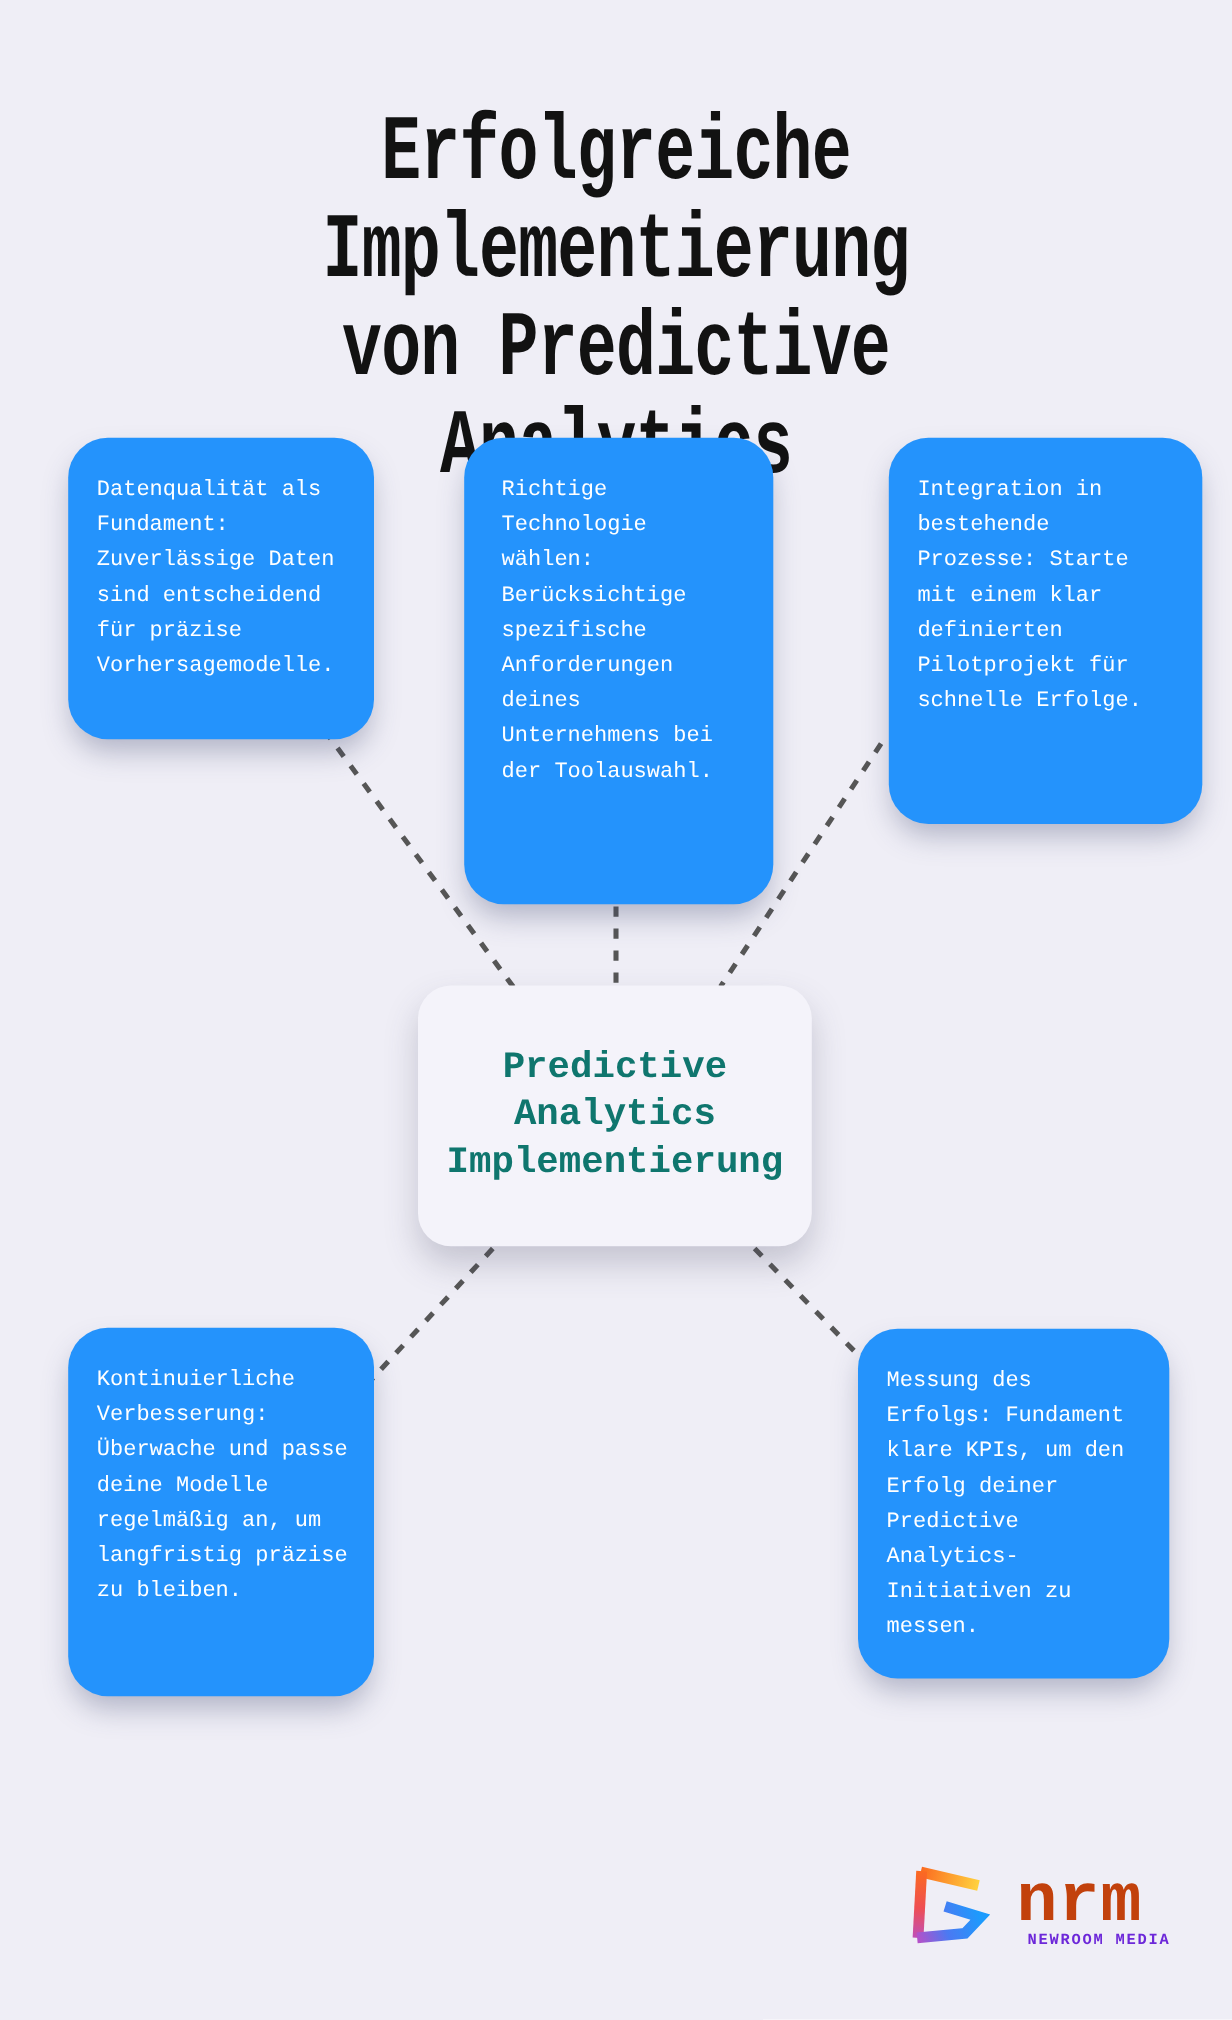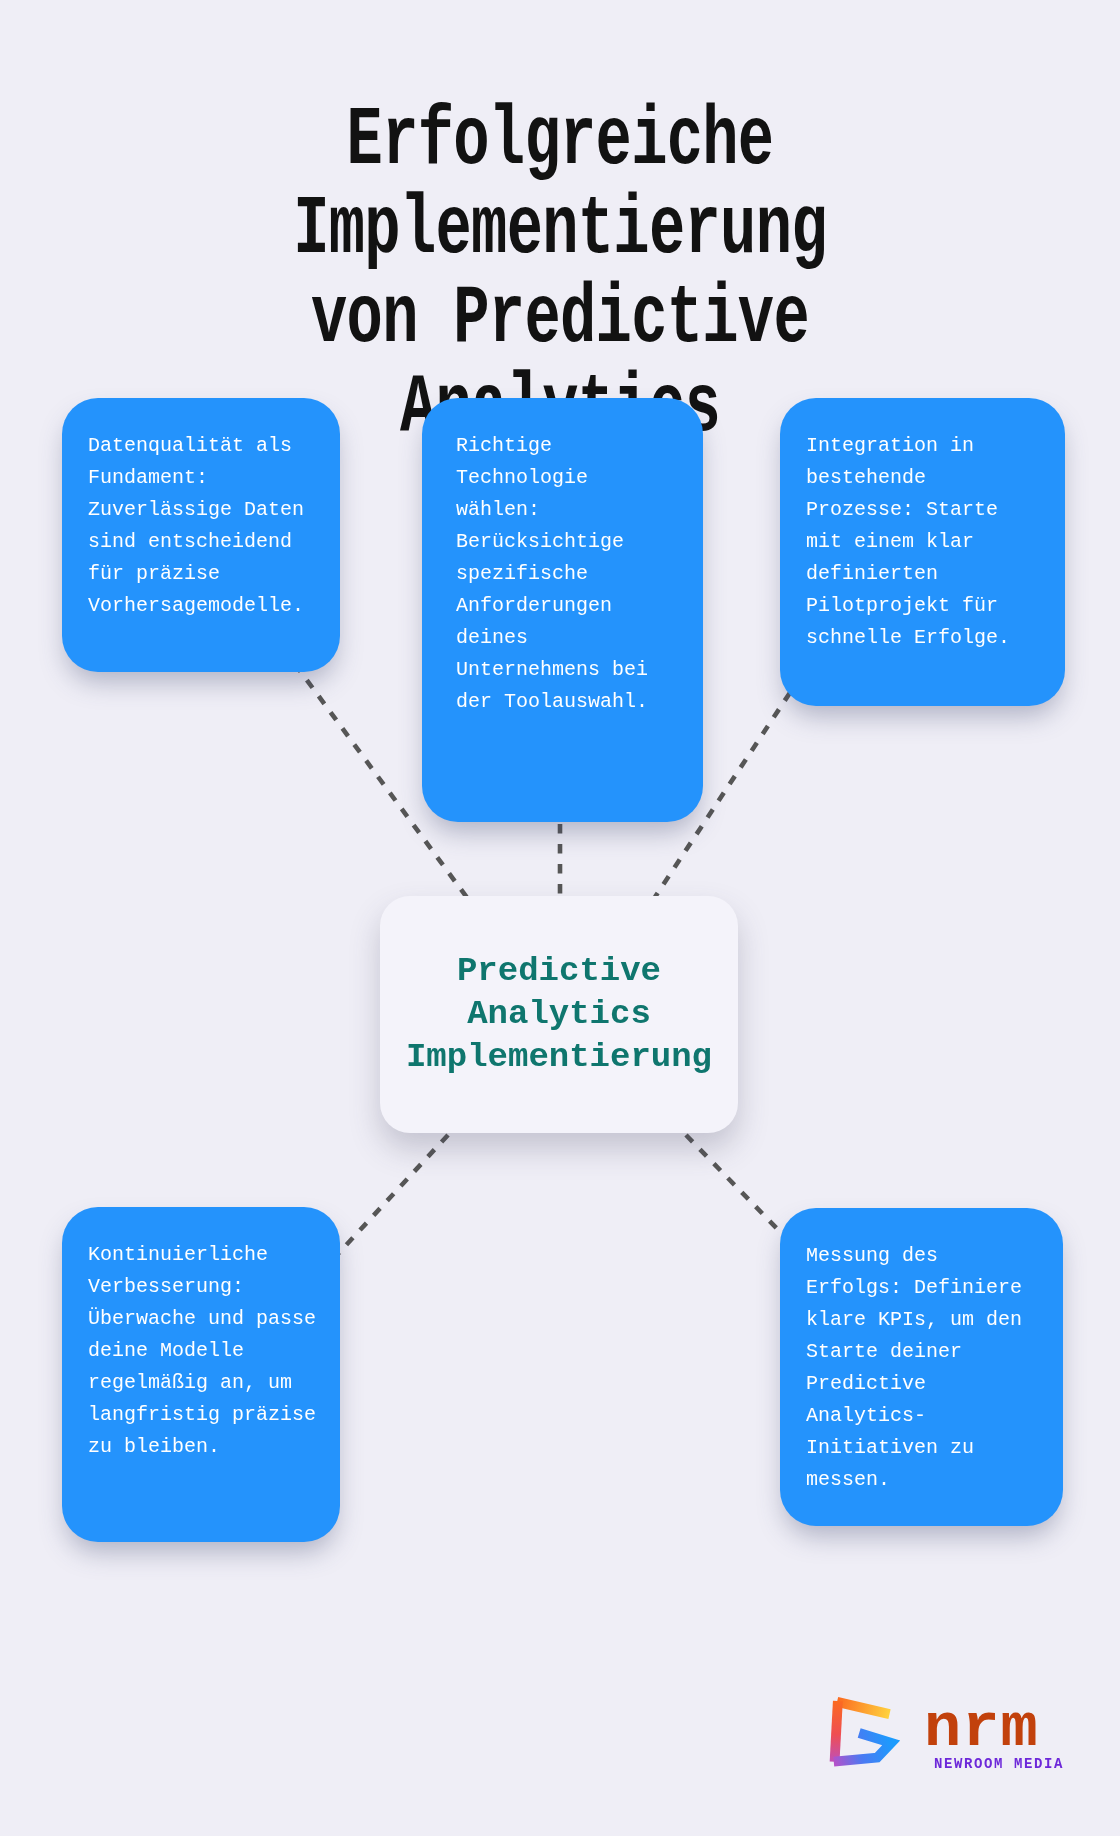--- a/index.html
+++ b/index.html
@@ -35,21 +35,21 @@
     color:#ffffff;
     border-radius:36px;
     padding:32px 20px 28px 26px;
     font-size:20px;
     line-height:32px;
     z-index:2;
     box-shadow:0 14px 26px -4px rgba(60,70,110,0.35);
   }
   .card-1{left:62px;top:398px;width:278px;height:274px;}
   .card-2{left:422px;top:398px;width:281px;height:424px;padding-left:34px;}
-  .card-3{left:780px;top:398px;width:285px;height:308px;}
+  .card-3{left:808px;top:398px;width:285px;height:351px;}
   .card-4{left:62px;top:1207px;width:278px;height:335px;}
   .card-5{left:780px;top:1208px;width:283px;height:318px;}
   .center-node{
     position:absolute;
     left:380px;top:896px;width:358px;height:237px;
     box-sizing:border-box;
     background:#f4f3fa;
     border-radius:30px;
     box-shadow:0 16px 30px rgba(70,70,100,0.25);
     display:flex;align-items:center;justify-content:center;
@@ -110,21 +110,21 @@
 
   <div class="center-node">
     <span>Predictive Analytics Implementierung</span>
   </div>
 
   <div class="card card-4">
     <span>Kontinuierliche Verbesserung: Überwache und passe deine Modelle regelmäßig an, um langfristig präzise zu bleiben.</span>
   </div>
 
   <div class="card card-5">
-    <span>Messung des Erfolgs: Definiere klare KPIs, um den Starte deiner Predictive Analytics-Initiativen zu messen.</span>
+    <span>Messung des Erfolgs: Fundament klare KPIs, um den Erfolg deiner Predictive Analytics-Initiativen zu messen.</span>
   </div>
 
   <div class="logo">
     <svg class="logo-mark" width="84" height="82" viewBox="0 0 100 100">
       <defs>
         <linearGradient id="gTop" gradientUnits="userSpaceOnUse" x1="86" y1="27" x2="22" y2="12">
           <stop offset="0" stop-color="#ffd23e"></stop>
           <stop offset="1" stop-color="#fb6a20"></stop>
         </linearGradient>
         <linearGradient id="gLeft" gradientUnits="userSpaceOnUse" x1="23" y1="11" x2="19" y2="85">

